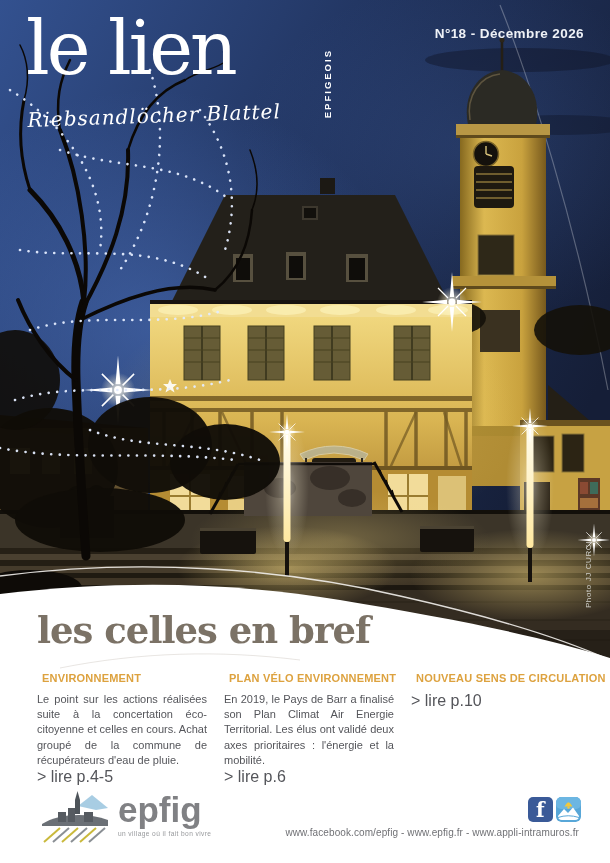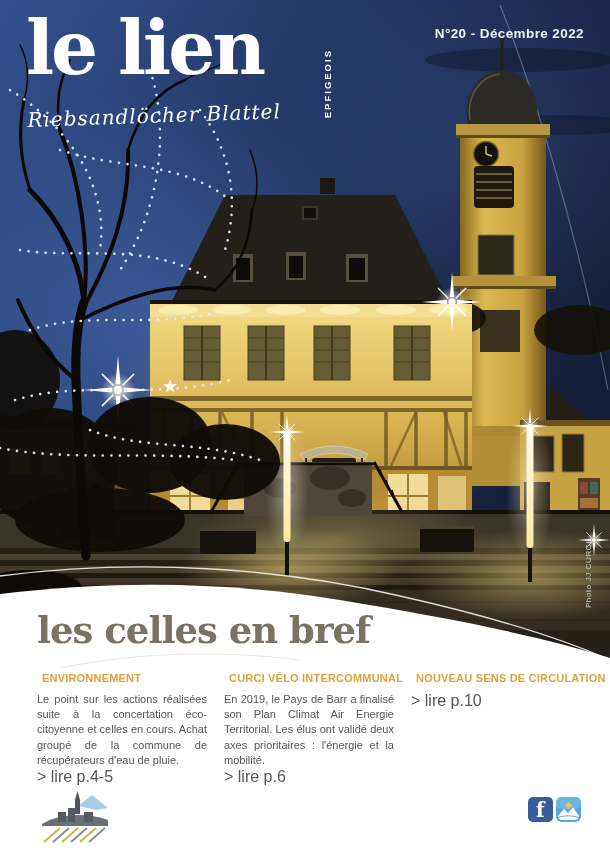--- a/index.html
+++ b/index.html
@@ -7,21 +7,21 @@
     position:relative;width:610px;height:863px;margin:0 auto;
     background:#ffffff;overflow:hidden;
     font-family:"Liberation Sans",sans-serif;
   }
   .page *{box-sizing:border-box;}
   .abs{position:absolute;}
   
   .title{
     left:26px;top:10px;z-index:3;color:#fff;
     font-family:"DejaVu Serif","Liberation Serif",serif;
-    font-weight:bold;font-size:74px;line-height:1.05;letter-spacing:-3px;
+    font-weight:normal;font-size:74px;line-height:1.05;letter-spacing:-3px;
   }
   .edition{
     left:322px;top:49px;z-index:3;color:#fff;
     writing-mode:vertical-rl;transform:rotate(180deg);
     font-size:9.5px;font-weight:bold;letter-spacing:2px;
   }
   .subtitle{
     left:27px;top:108px;z-index:3;color:#fff;
     font-family:"DejaVu Serif","Liberation Serif",serif;
     font-style:italic;font-size:20px;letter-spacing:1px;
@@ -337,33 +337,33 @@
 
   <svg class="abs swoosh" width="610" height="323" viewBox="0 0 610 323" aria-hidden="true">
     <path d="M0,36 C140,18 280,28 400,56 C480,74 556,96 610,120" fill="none" stroke="#f2f0ec" stroke-opacity="0.9" stroke-width="1.3"></path>
     <path d="M0,54 C120,40 230,42 340,60 C450,78 540,96 610,118 L610,323 L0,323 Z" fill="#ffffff"></path>
     <path d="M60,128 C140,112 220,110 300,120" fill="none" stroke="#dedad5" stroke-width="1" opacity="0.7"></path>
   </svg>
 
   <div class="abs title">le lien</div>
   <div class="abs edition">EPFIGEOIS</div>
   <div class="abs subtitle">Riebsandlöcher Blattel</div>
-  <div class="abs issue">N°20 - Décembre 2022</div>
+  <div class="abs issue">N°18 - Décembre 2026</div>
   <div class="abs credit">Photo JJ CURCI</div>
 
   <div class="abs actus-heading">les celles en bref</div>
 
   <div class="abs columns">
     <div class="col">
       <h3>ENVIRONNEMENT</h3>
       <p>Le point sur les actions réalisées suite à la concertation éco-citoyenne et celles en cours. Achat groupé de la commune de récupérateurs d'eau de pluie.</p>
       <div class="lire">&gt; lire p.4-5</div>
     </div>
     <div class="col">
-      <h3>CURCI VÉLO INTERCOMMUNAL</h3>
+      <h3>PLAN VÉLO ENVIRONNEMENT</h3>
       <p>En 2019, le Pays de Barr a finalisé son Plan Climat Air Energie Territorial. Les élus ont validé deux axes prioritaires : l'énergie et la mobilité.</p>
       <div class="lire">&gt; lire p.6</div>
     </div>
     <div class="col">
       <h3>NOUVEAU SENS DE CIRCULATION</h3>
       <div class="lire">&gt; lire p.10</div>
     </div>
   </div>
 
   <div class="abs logo-group">
@@ -376,32 +376,37 @@
       <path d="M37,28 L37,14 L39.5,5 L42,14 L42,28 Z" fill="#4e545a"></path>
       <g stroke-width="2">
         <line x1="6" y1="56" x2="22" y2="42" stroke="#c9b93c"></line>
         <line x1="15" y1="56" x2="31" y2="42" stroke="#8a8f94"></line>
         <line x1="24" y1="56" x2="40" y2="42" stroke="#c9b93c"></line>
         <line x1="33" y1="56" x2="49" y2="42" stroke="#8a8f94"></line>
         <line x1="42" y1="56" x2="58" y2="42" stroke="#c9b93c"></line>
         <line x1="51" y1="56" x2="67" y2="42" stroke="#8a8f94"></line>
       </g>
     </svg>
+    <div class="logo-text-wrap">
+      <div class="logo-word">epfig</div>
+      <div class="logo-tagline">un village où il fait bon vivre</div>
+    </div>
   </div>
 
   <div class="abs social">
     <div class="icon-box fb">
         <span>f</span>
       </div>
     <div class="icon-box">
       <svg width="25" height="25" viewBox="0 0 25 25" aria-hidden="true">
         <rect x="0" y="0" width="25" height="25" rx="5" fill="#58a7d8"></rect>
         <rect x="0" y="0" width="25" height="12" rx="5" fill="#6cb6e2"></rect>
         <path d="M9.5,8 Q12.5,2.5 15.5,8 L16.5,9.5 L8.5,9.5 Z" fill="#f2c83c"></path>
         <circle cx="12.5" cy="10.5" r="1.2" fill="#f2c83c"></circle>
         <path d="M2,19 L8,12 L12,16 L17,10.5 L23,19 Q23,23 19,23 L6,23 Q2,23 2,19 Z" fill="#ffffff"></path>
         <path d="M2,20.5 Q12,17 23,20.5" stroke="#58a7d8" stroke-width="1" fill="none"></path>
       </svg>
     </div>
   </div>
 
+  <div class="abs links-line">www.facebook.com/epfig - www.epfig.fr - www.appli-intramuros.fr</div>
 
 </div>
 
 </body></html>

